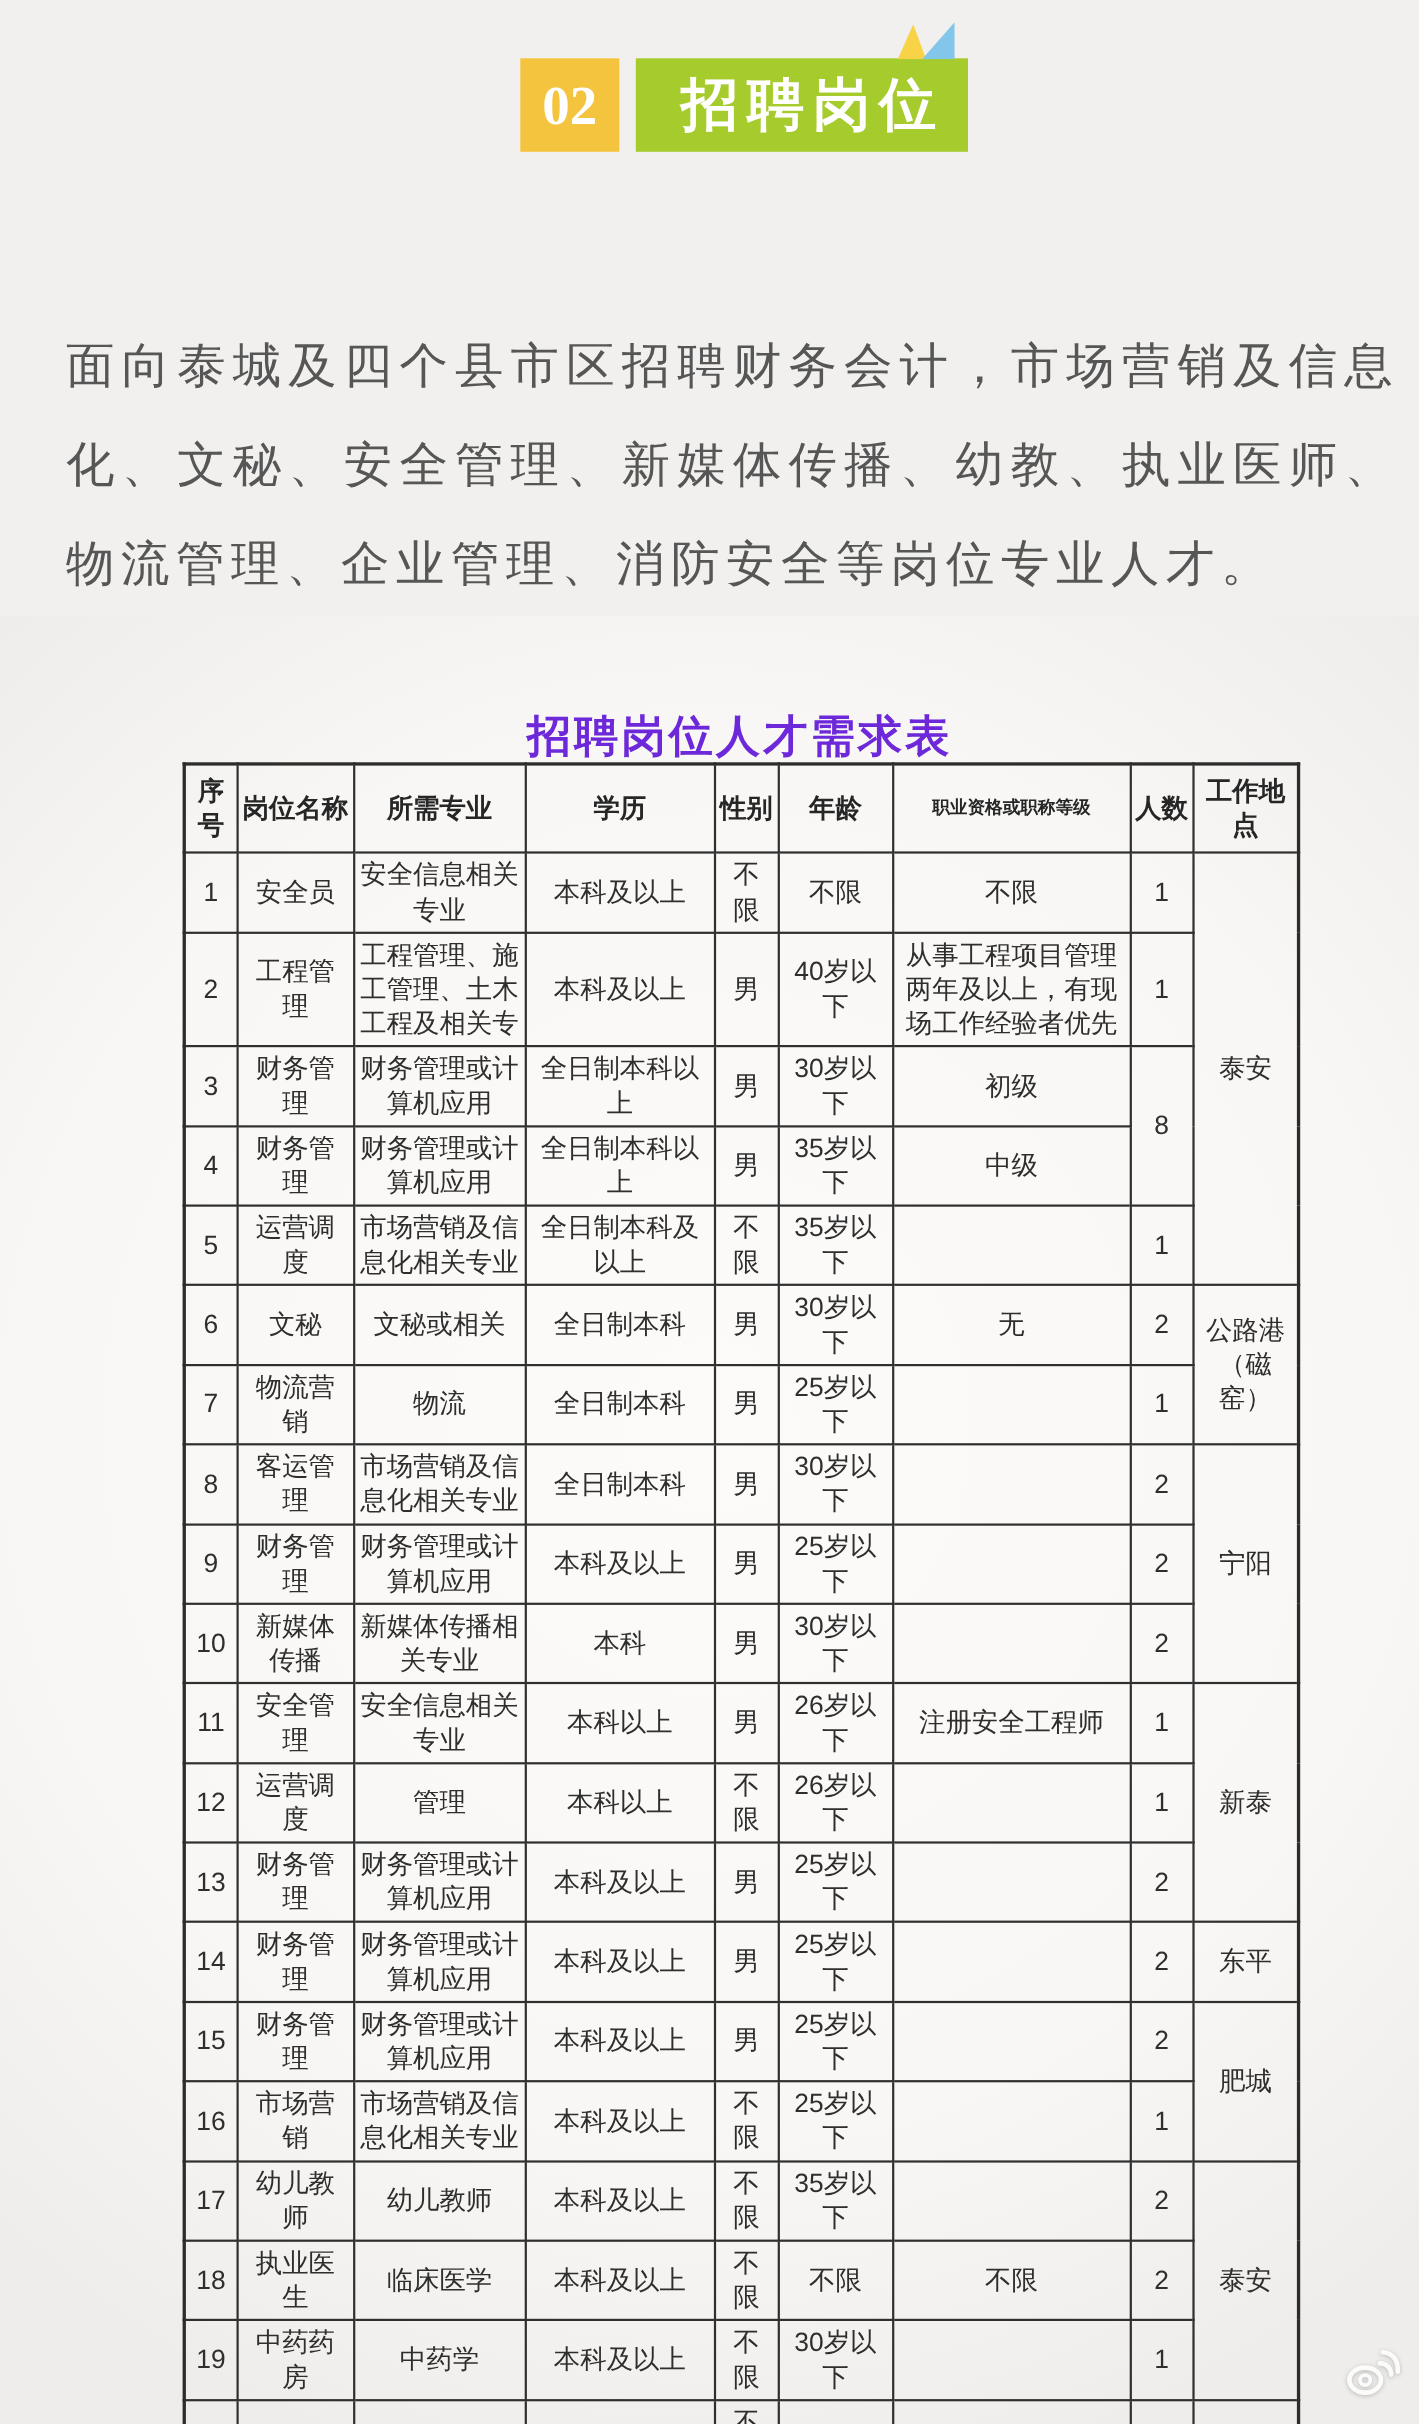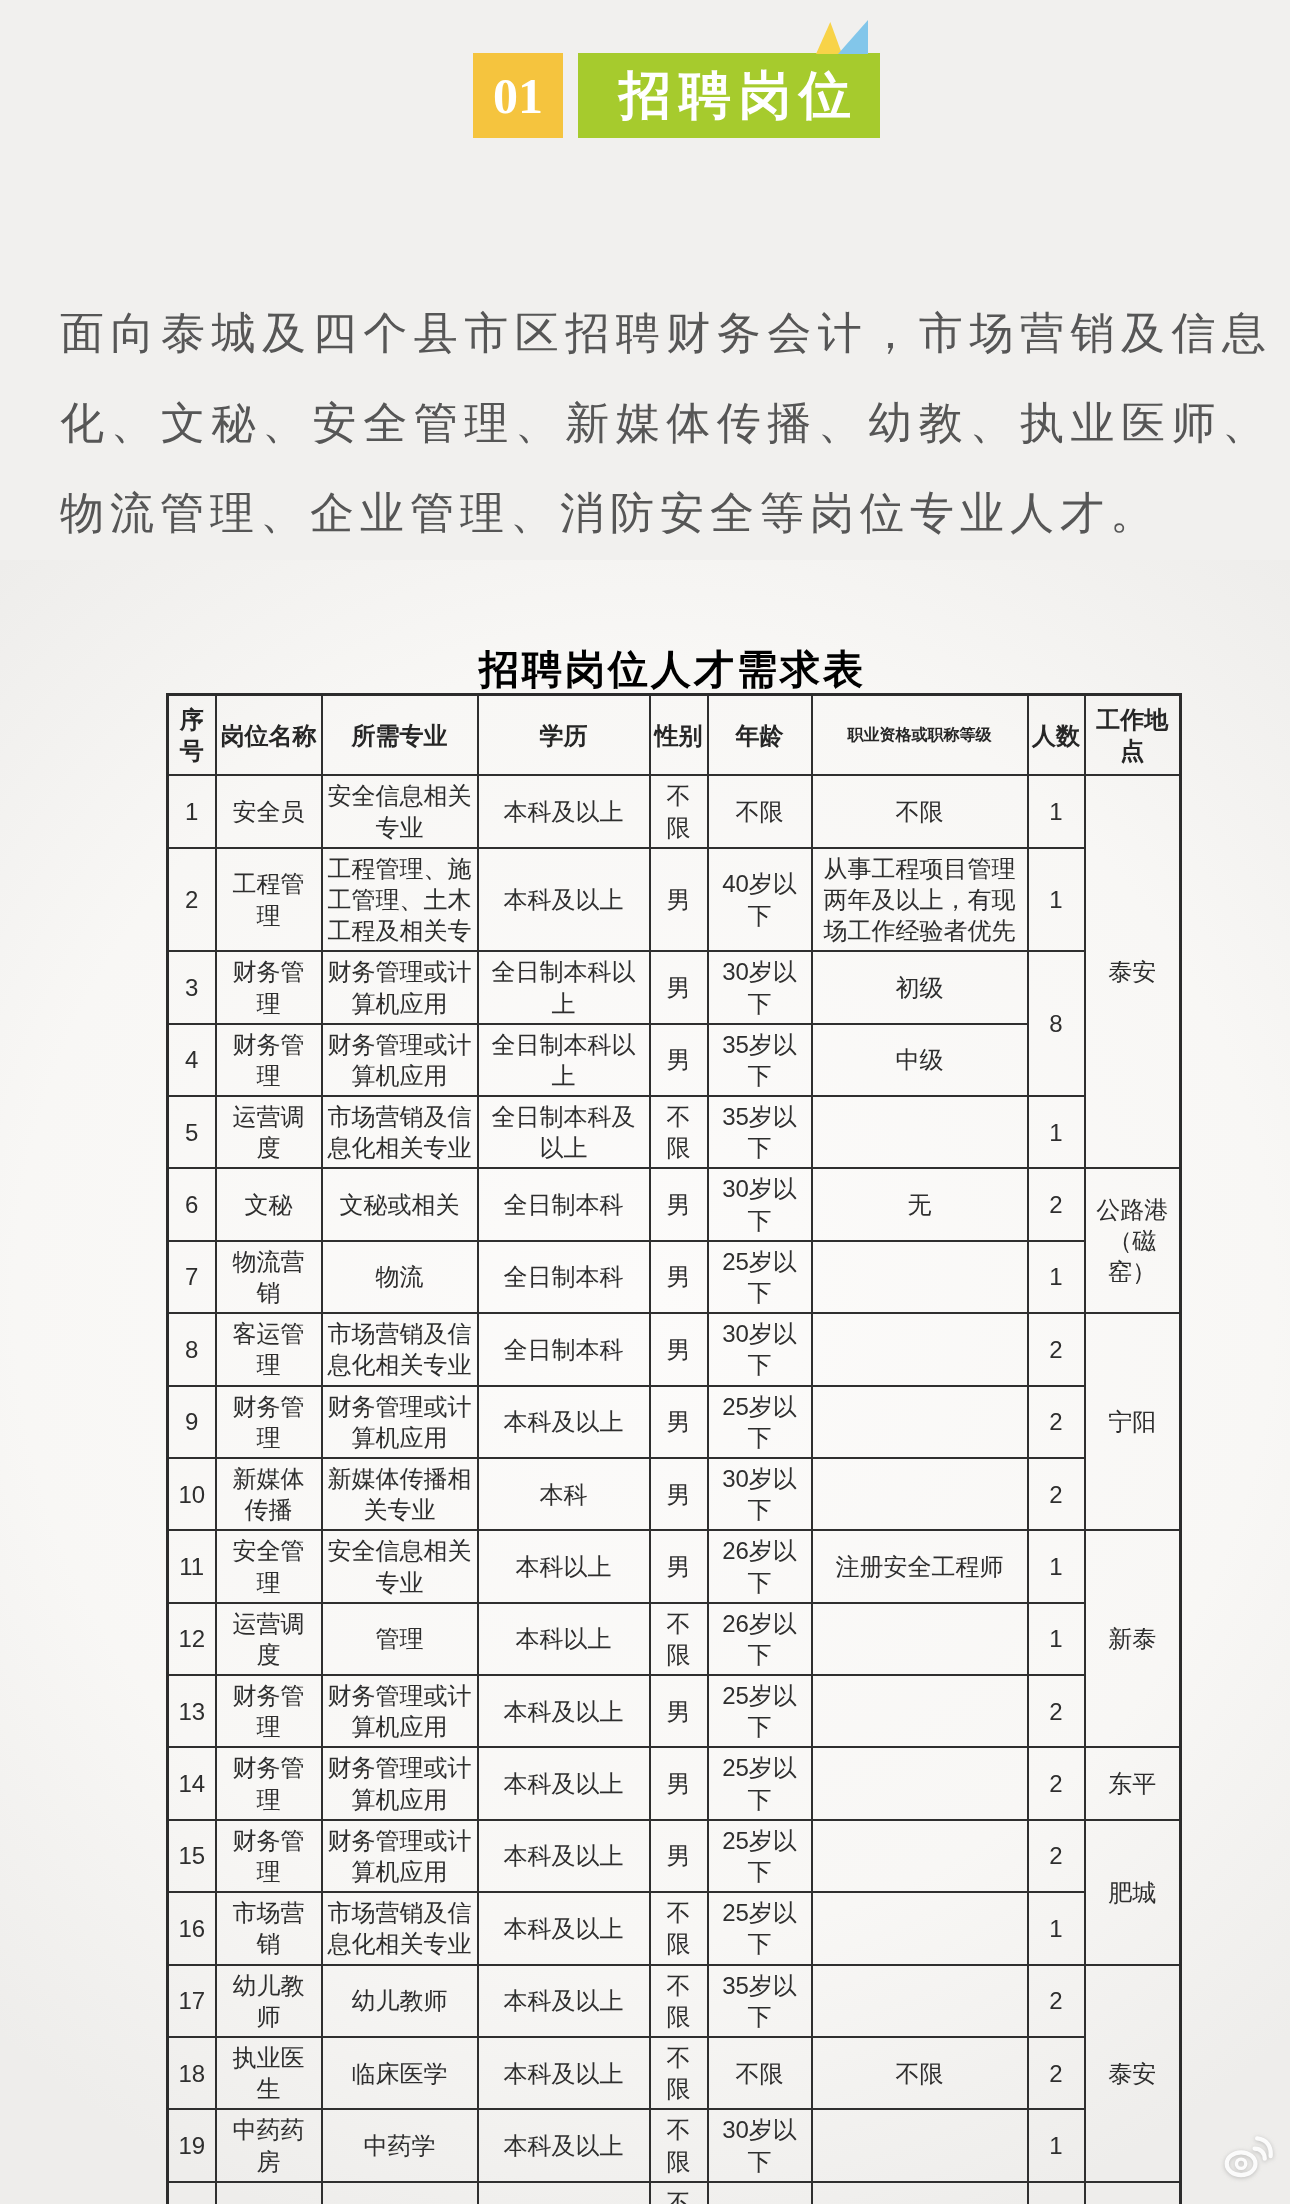--- a/index.html
+++ b/index.html
@@ -40,21 +40,21 @@
   }
   
   .scan-photo{
     position:absolute;left:0;top:560px;width:1290px;height:1644px;
     background:radial-gradient(ellipse 75% 60% at 50% 45%, #fcfbfa 0%, #f8f7f5 65%, #eeedeb 100%);
   }
   .table-title{
     position:absolute;left:166px;top:642px;width:1013px;margin:0;
     text-align:center;
     font-family:"Liberation Serif", serif;font-weight:bold;
-    font-size:40px;letter-spacing:3px;color:#000000;
+    font-size:40px;letter-spacing:3px;color:#6d28d9;
   }
   table.req{
     position:absolute;left:166px;top:693px;width:1013px;
     border-collapse:collapse;table-layout:fixed;
     border:3px solid #2c2c2c;
   }
   table.req th, table.req td{
     border:2px solid #2f2f2f;
     text-align:center;vertical-align:middle;
     color:#2e2e2e;line-height:1.3;
@@ -88,21 +88,21 @@
     color:rgba(255,255,255,0.92);
     font-size:43px;font-weight:bold;letter-spacing:1px;
     text-shadow:0 1px 3px rgba(130,130,130,0.55);
   }
   .weibo-icon{flex:0 0 auto;filter:drop-shadow(0 1px 2px rgba(130,130,130,0.5));}
 </style>
 </head>
 <body>
 
 <div class="badge-wrap">
-  <div class="badge-number">01</div>
+  <div class="badge-number">02</div>
   <div class="badge-title">招聘岗位</div>
   <div class="tri tri-yellow"></div>
   <div class="tri tri-blue"></div>
 </div>
 
 <p class="intro">面向泰城及四个县市区招聘财务会计，市场营销及信息化、文秘、安全管理、新媒体传播、幼教、执业医师、物流管理、企业管理、消防安全等岗位专业人才。</p>
 
 <div class="scan-photo"></div>
 
 <h2 class="table-title">招聘岗位人才需求表</h2>

